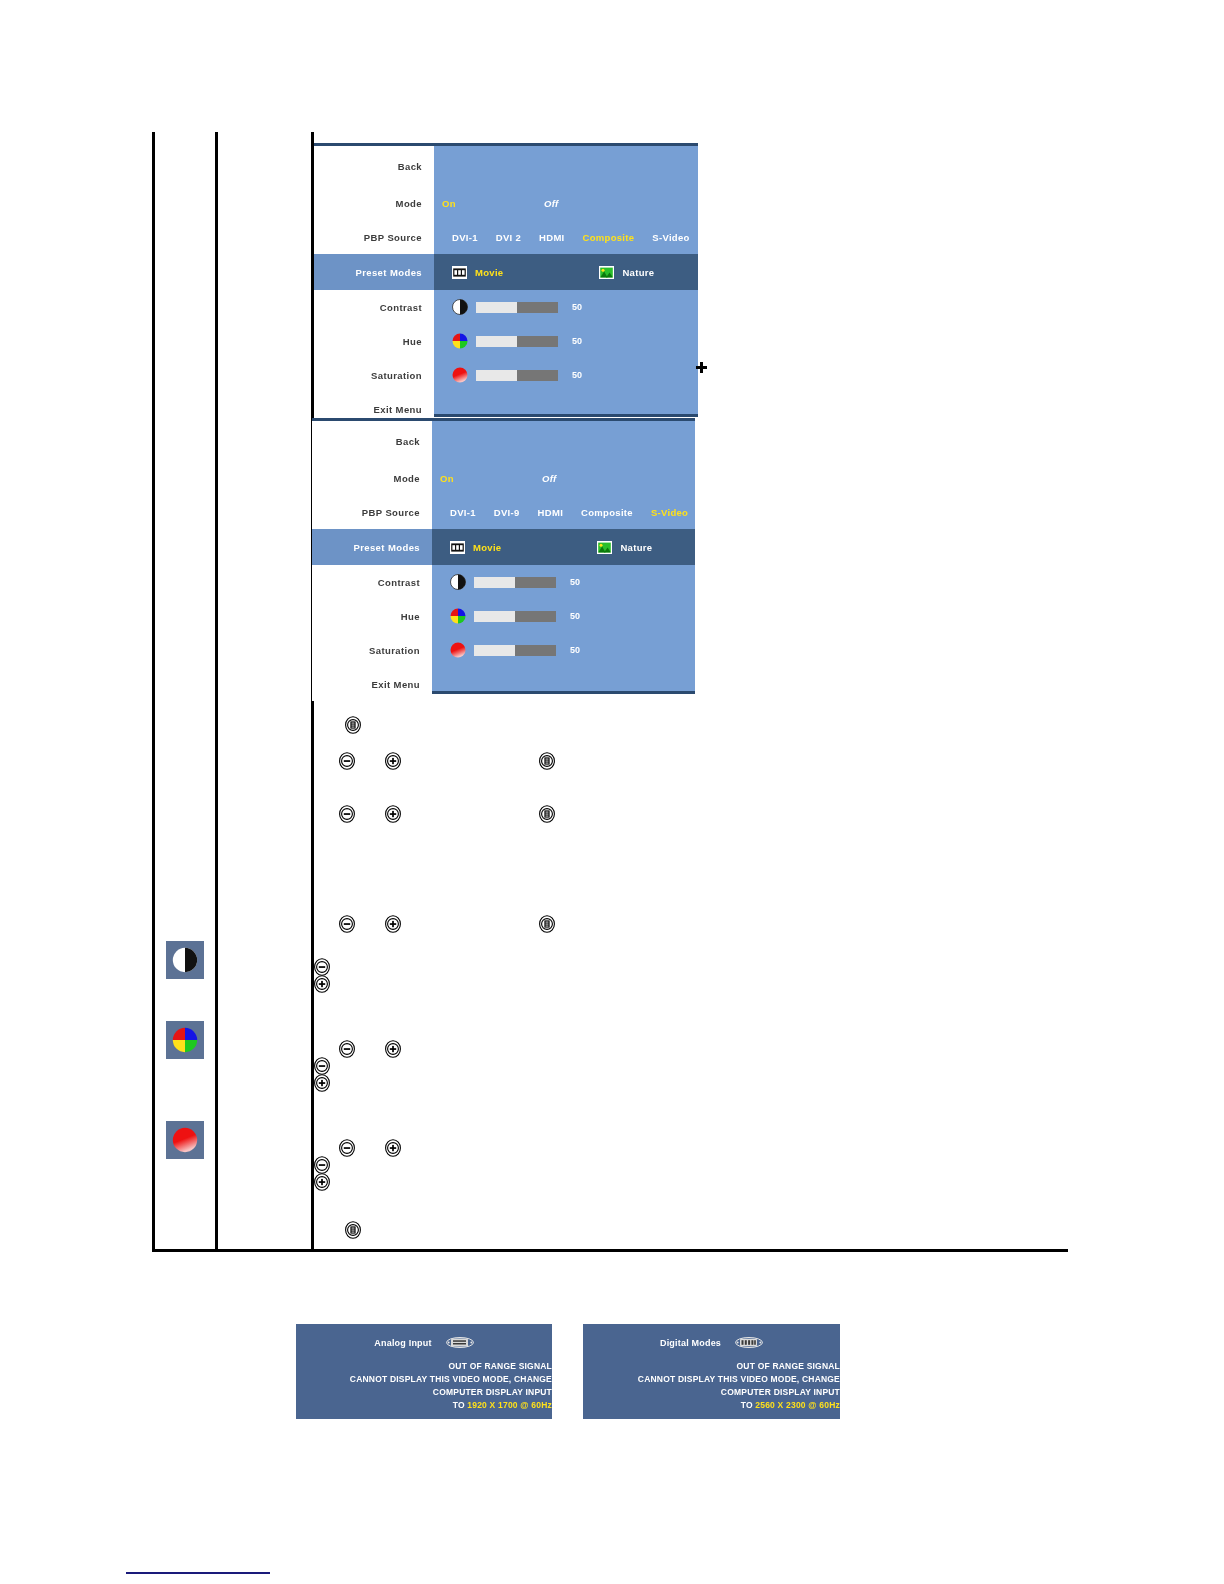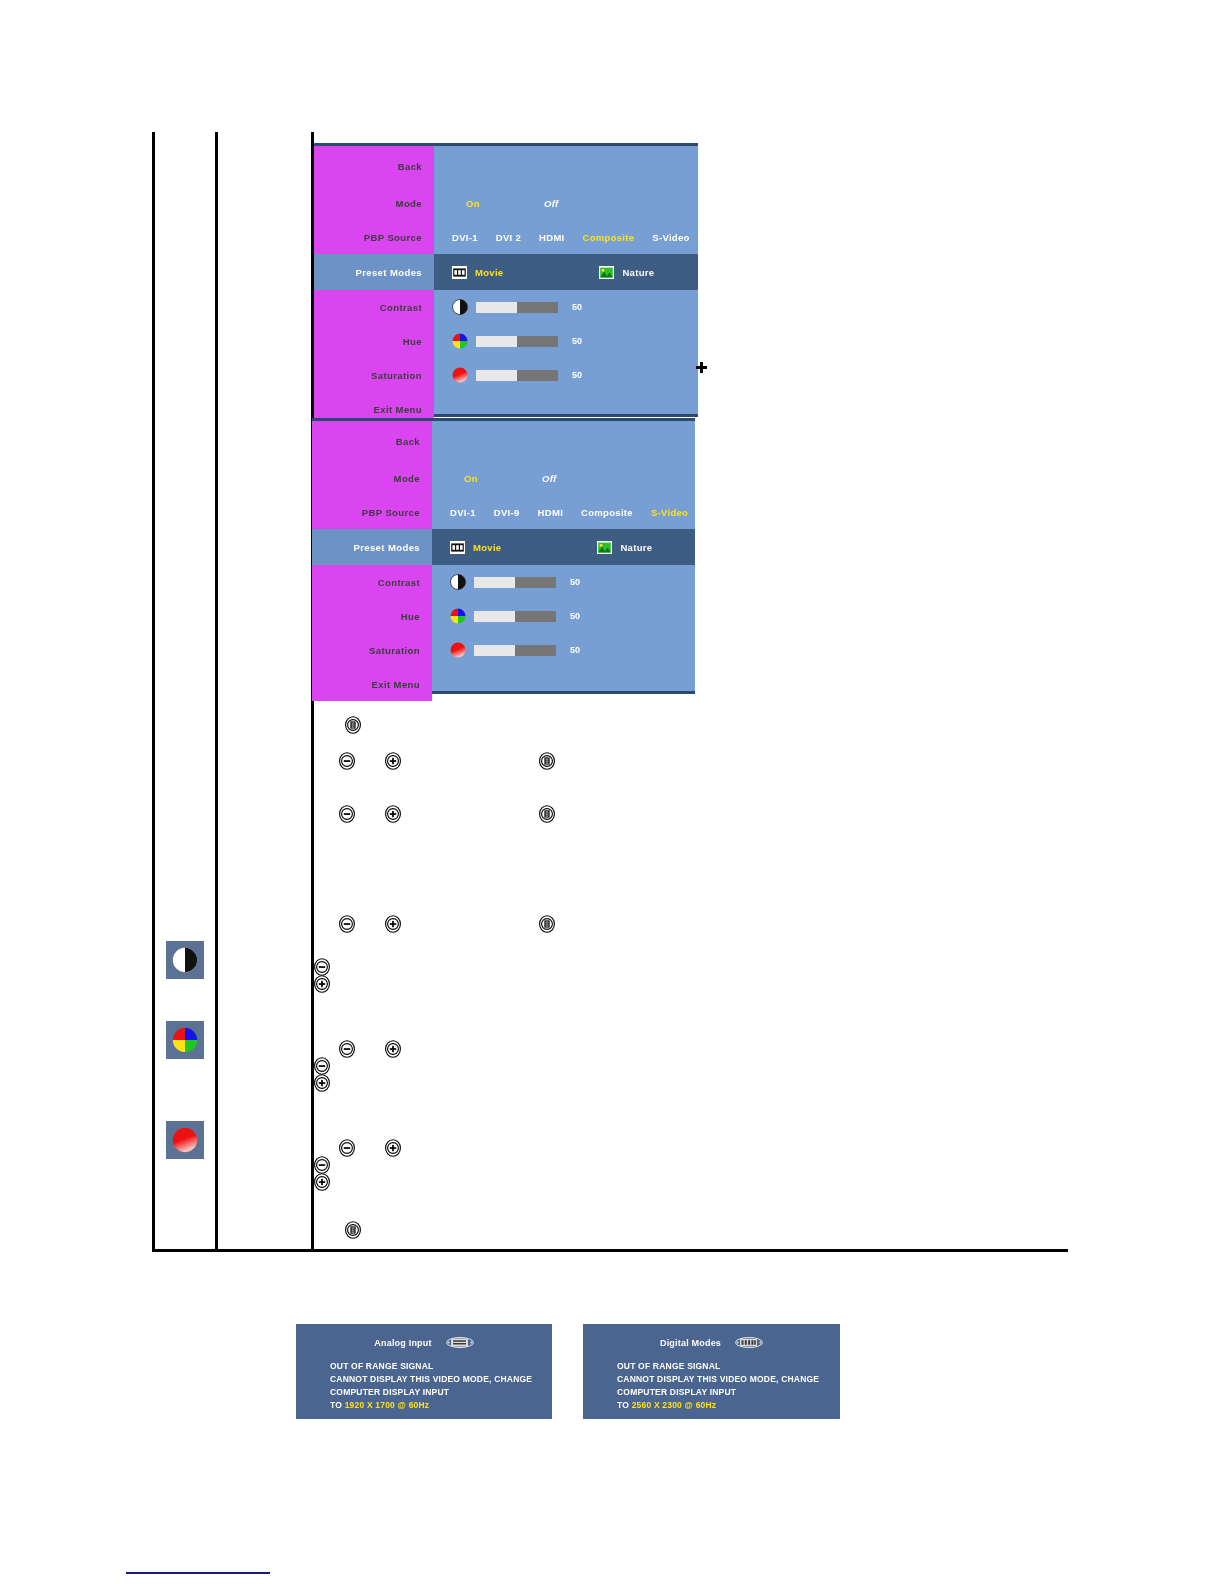--- a/index.html
+++ b/index.html
@@ -58,21 +58,21 @@
   .osd-rows { position: relative; width: 100%; height: 100%; }
 
   .osd-row {
     display: flex;
     align-items: center;
     width: 100%;
     box-sizing: border-box;
   }
   .osd-label {
     flex: 0 0 120px;
-    background: #d946ef;
+    background: #ffffff;
     color: #3c3c3c;
     font-size: 9.5px;
     font-weight: bold;
     text-align: right;
     padding-right: 12px;
     box-sizing: border-box;
     height: 100%;
     display: flex;
     align-items: center;
     justify-content: flex-end;
@@ -98,21 +98,21 @@
   .opt {
     font-size: 9.5px;
     font-weight: bold;
     color: #ffffff;
     letter-spacing: 0.3px;
     white-space: nowrap;
   }
   .opt.active { color: #ffe11a; }
 
   
-  .mode-on  { position: absolute; left: 32px; }
+  .mode-on  { position: absolute; left: 8px; }
   .mode-off { position: absolute; left: 110px; font-style: italic; }
 
   
   .src-list { display: flex; align-items: center; gap: 0; width: 100%; }
   .src-list .opt { margin-right: 18px; }
 
   
   .preset-item { display: flex; align-items: center; }
   .preset-item.second { margin-left: 96px; }
   .preset-icon { width: 15px; height: 13px; margin-right: 8px; display:block; }
@@ -148,21 +148,21 @@
     display: flex;
     align-items: center;
     justify-content: center;
   }
 
   
   .warn {
     position: absolute;
     background: #4a6590;
     color: #ffffff;
-    text-align: left;
+    text-align: right;
     font-size: 8.5px;
     font-weight: bold;
     letter-spacing: 0.2px;
     box-sizing: border-box;
     padding-top: 13px;
   }
   #warn-analog  { left: 296px; top: 1324px; width: 256px; height: 95px; }
   #warn-digital { left: 583px; top: 1324px; width: 257px; height: 95px; }
   .warn-head {
     display: flex;

